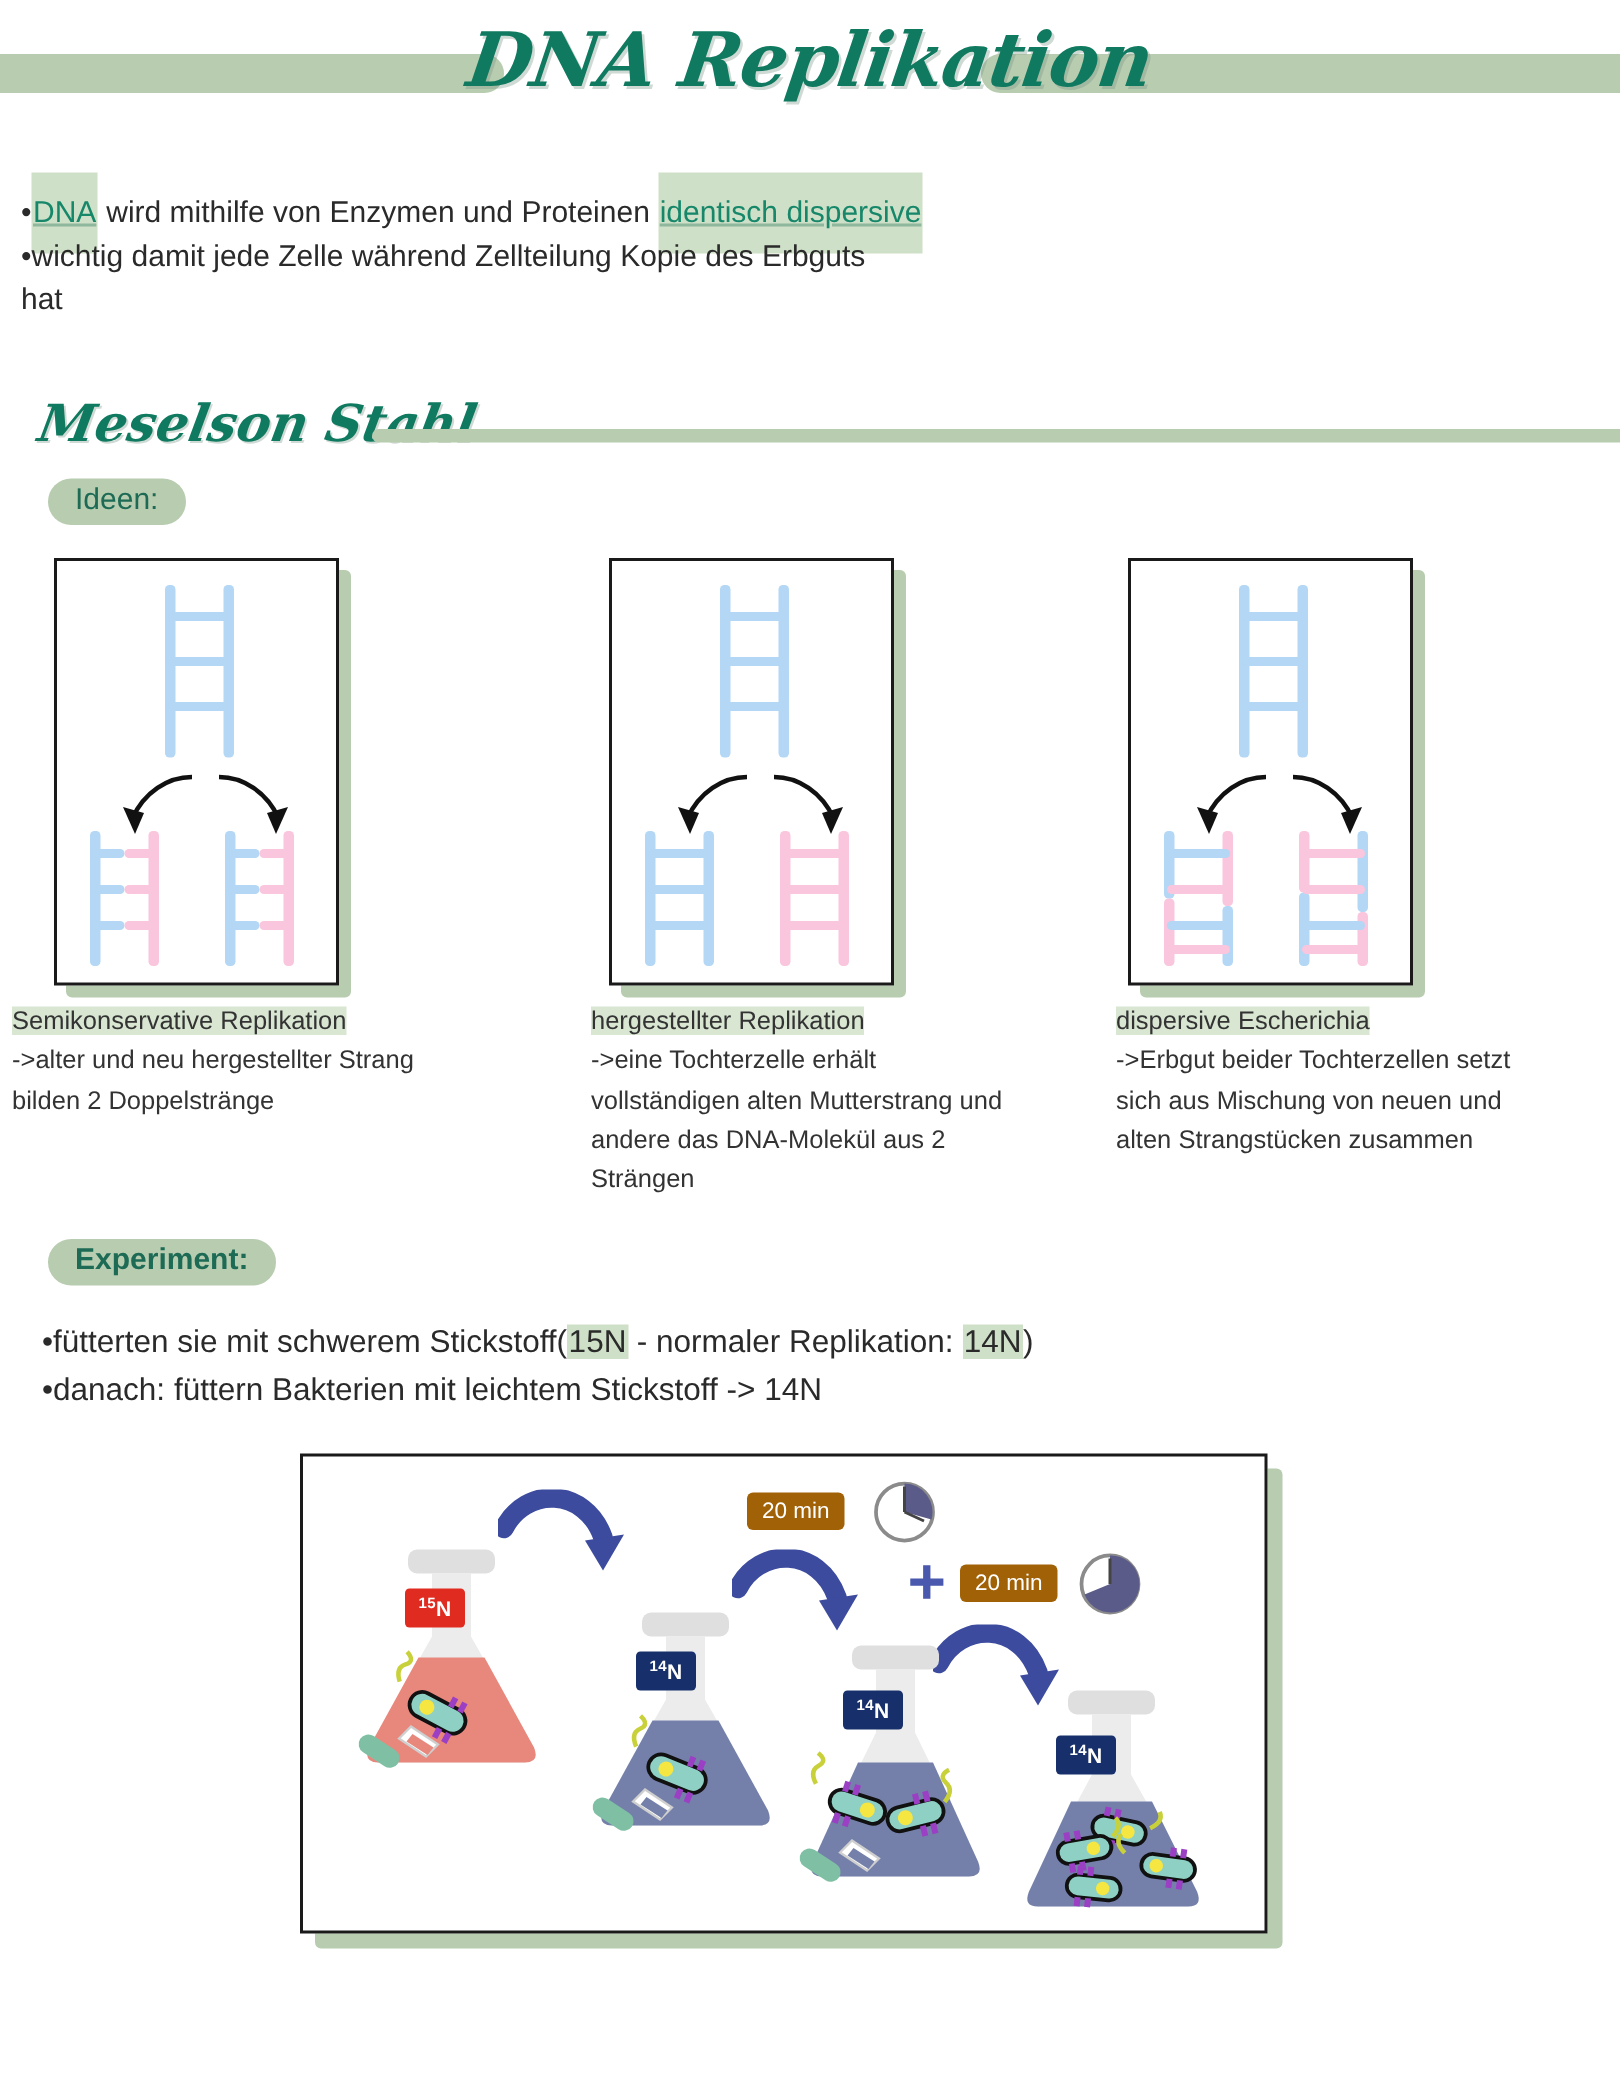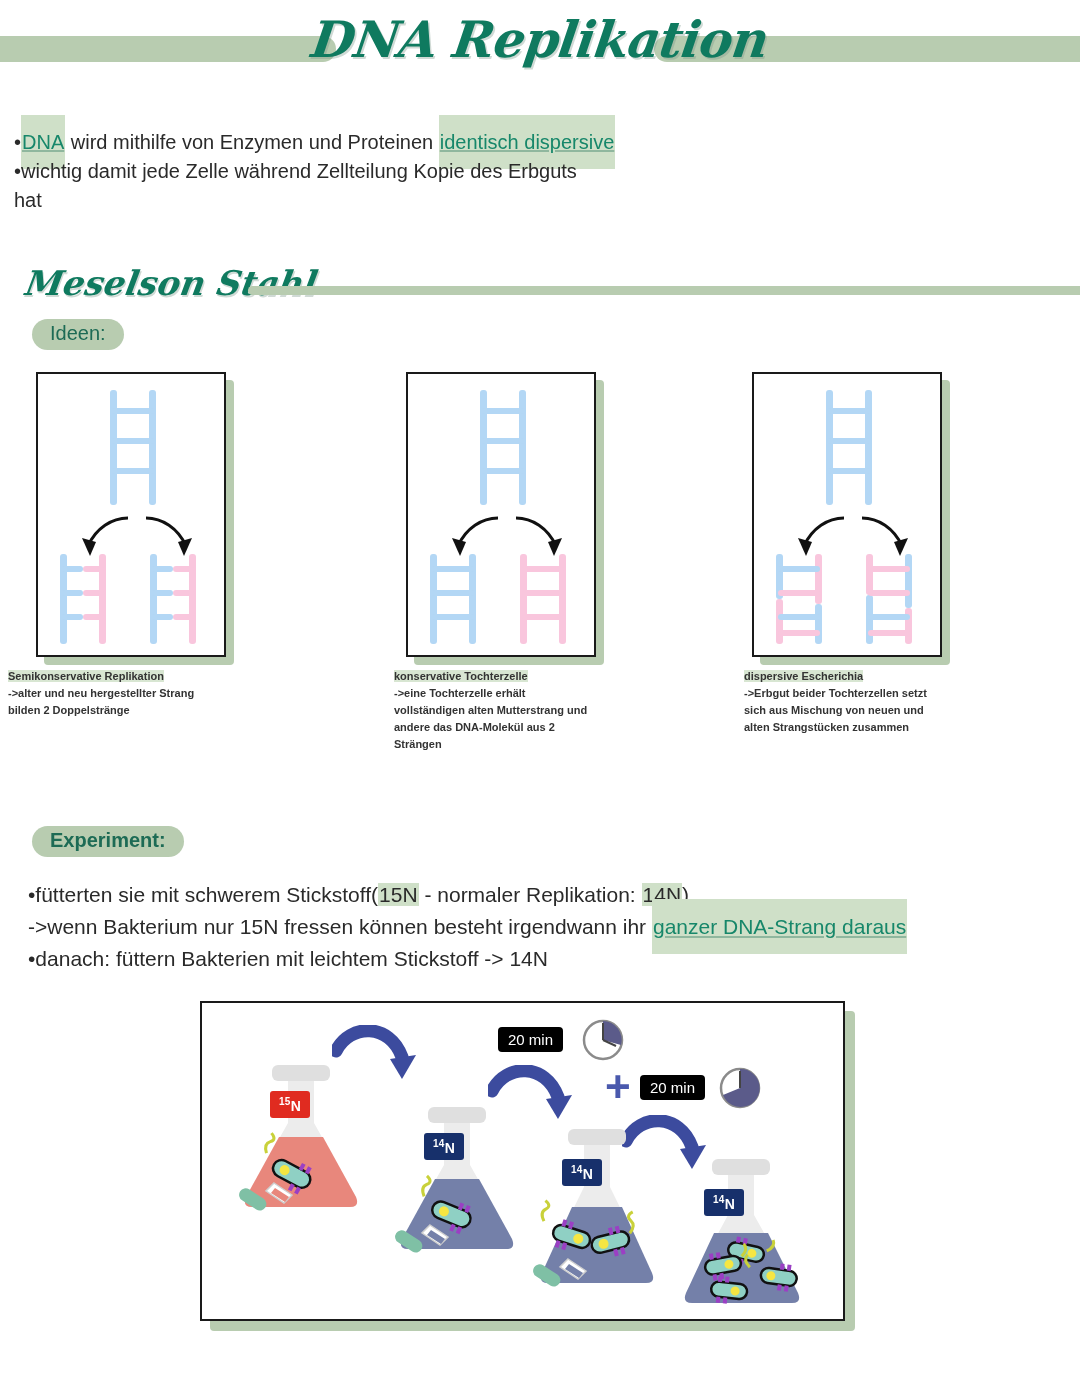--- a/index.html
+++ b/index.html
@@ -155,24 +155,24 @@
   .c-blue { background: #b3d7f5; }
   .c-pink { background: #f9c6dd; }
 
   .arrowsvg { position: absolute; }
 
   
   .captions { position: relative; margin-top: 4px; height: 130px; }
   .cap {
     position: absolute;
     top: 0;
-    font-size: 11px;
+    font-size: 17px;
     line-height: 1.55;
     color: #333;
-    font-weight: 700;
+    font-weight: 400;
   }
   .cap .ct {
     background: #d8e6d2;
     color: #333;
     display: inline;
   }
   .cap:nth-child(1) { left: 8px; width: 310px; }
   .cap:nth-child(2) { left: 394px; width: 310px; }
   .cap:nth-child(3) { left: 744px; width: 310px; }
 
@@ -216,21 +216,21 @@
     font-weight: bold;
     padding: 5px 9px;
     border-radius: 3px;
     white-space: nowrap;
     letter-spacing: 0.3px;
   }
   .tag sup { font-size: 10px; vertical-align: super; }
   .tag-red { background: #e02b20; }
   .tag-navy { background: #17306b; }
   .tag-time {
-    background: #000000;
+    background: #a16207;
     color: #fff;
     font-size: 15px;
     font-weight: normal;
     padding: 4px 10px;
     border-radius: 4px;
   }
   .plus {
     position: absolute;
     color: #4a59ad;
     font-size: 44px;
@@ -380,41 +380,40 @@
   </div>
 </div>
 
 <div class="captions">
   <div class="cap">
     <span class="ct">Semikonservative Replikation</span><br>
     <span style="white-space:pre-wrap">-&gt;alter und neu hergestellter Strang
 bilden 2 Doppelstränge</span>
   </div>
   <div class="cap">
-    <span class="ct">konservative Tochterzelle</span><br>
+    <span class="ct">hergestellter Replikation</span><br>
     <span style="white-space:pre-wrap">-&gt;eine Tochterzelle erhält
 vollständigen alten Mutterstrang und
 andere das DNA-Molekül aus 2
 Strängen</span>
   </div>
   <div class="cap">
     <span class="ct">dispersive  Escherichia</span><br>
     <span style="white-space:pre-wrap">-&gt;Erbgut beider Tochterzellen setzt
 sich aus Mischung von neuen und
 alten Strangstücken zusammen</span>
   </div>
 </div>
 
 <div class="exp-pill-wrap">
   <span class="pill">Experiment:</span>
 </div>
 
 <div class="exp-bullets">
   <p><span>•fütterten sie mit schwerem Stickstoff(</span><span class="hl-plain">15N</span><span> - normaler Replikation: </span><span class="hl-plain">14N</span><span>)</span></p>
-  <p><span>-&gt;wenn Bakterium nur 15N fressen können besteht irgendwann ihr </span><span class="hl">ganzer DNA-Strang daraus</span></p>
   <p>•danach: füttern Bakterien mit leichtem Stickstoff -&gt; 14N</p>
 </div>
 
 <div class="illus-wrap">
   <div class="illus-shadow"></div>
   <div class="illus">
 
     <svg class="flask" style="left:30px; top:58px;" width="145" height="160" viewBox="0 0 145 160">
       <rect x="40" y="4" width="58" height="16" rx="6" fill="#dfdfdf"></rect>
       <path d="M56 20 L82 20 L82 62 L124 136 Q128 146 118 146 L20 146 Q10 146 14 136 L56 62 Z" fill="#ececec"></path>

